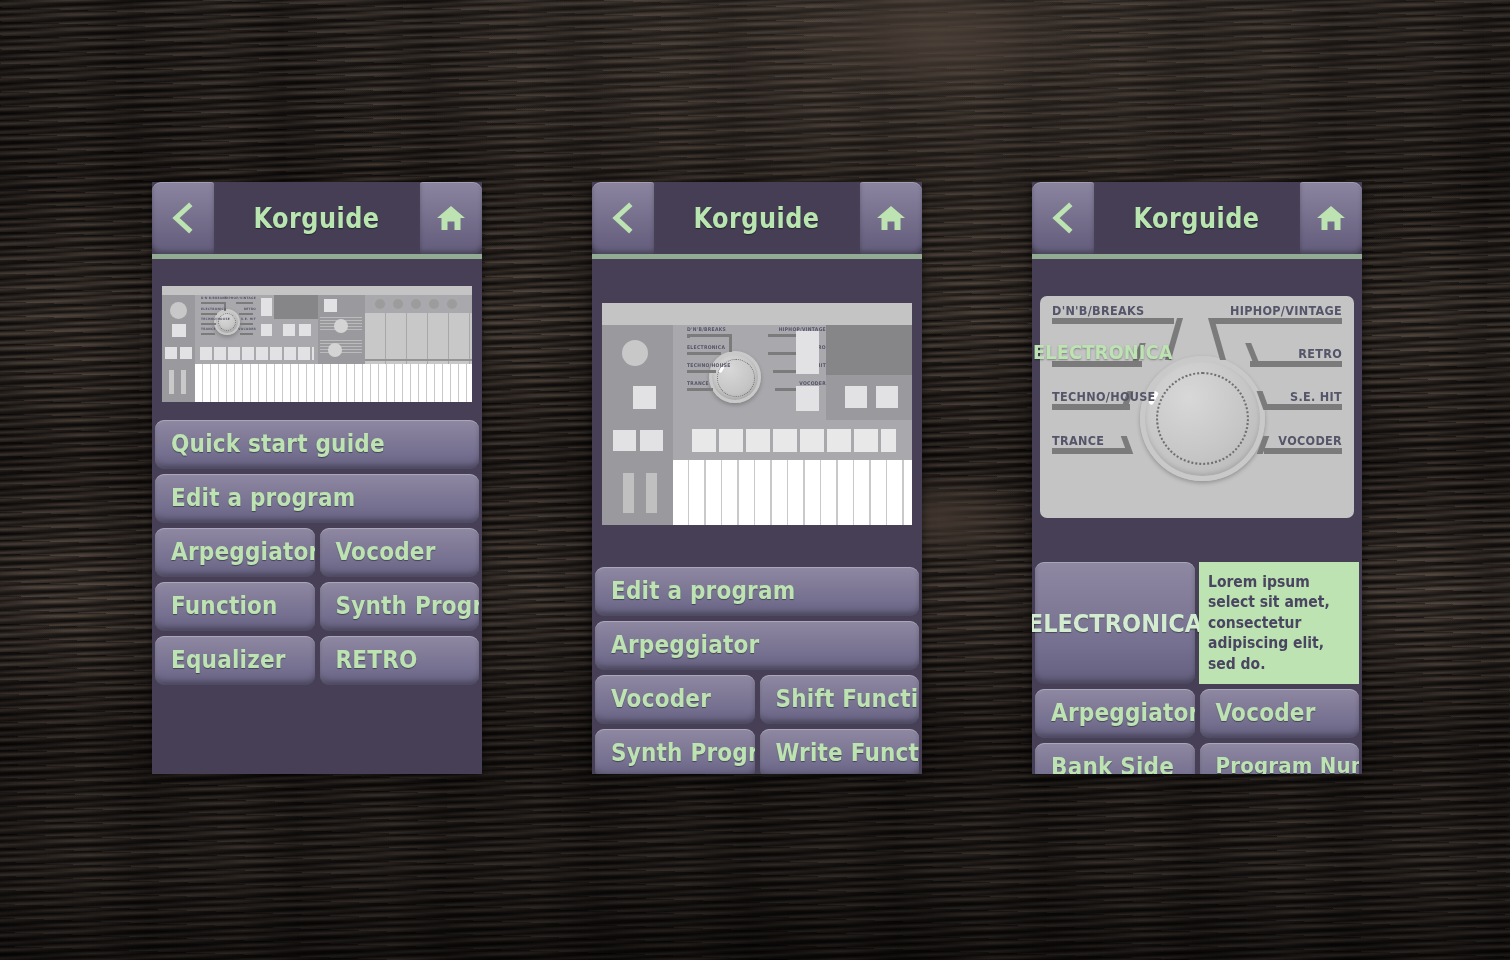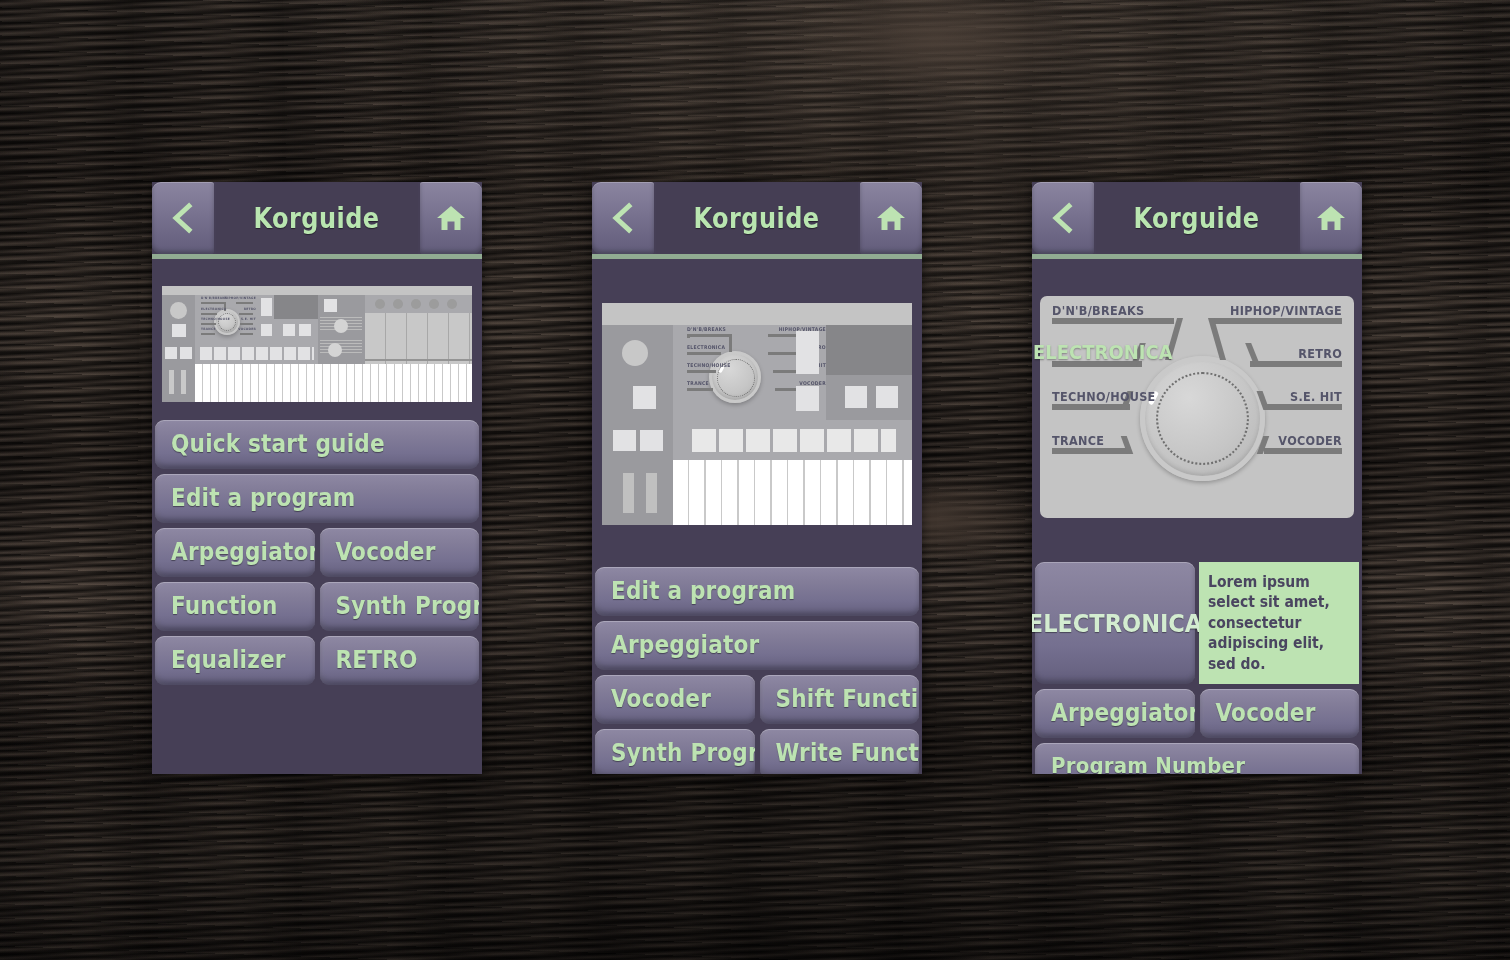--- a/index.html
+++ b/index.html
@@ -504,17 +504,18 @@
     <div class="menu" style="margin-top:44px;">
       <div class="topic-row">
         <div class="topic-btn">ELECTRONICA</div>
         <div class="lorem">Lorem ipsum select sit amet, consectetur adipiscing elit, sed do.</div>
       </div>
       <div class="menu-row">
         <div class="mbtn">Arpeggiator</div>
         <div class="mbtn">Vocoder</div>
       </div>
       <div class="menu-row">
+        <div class="mbtn">Bank Side</div>
         <div class="mbtn small">Program Number</div>
       </div>
     </div>
   </div>
 </div>
 
 </body></html>

